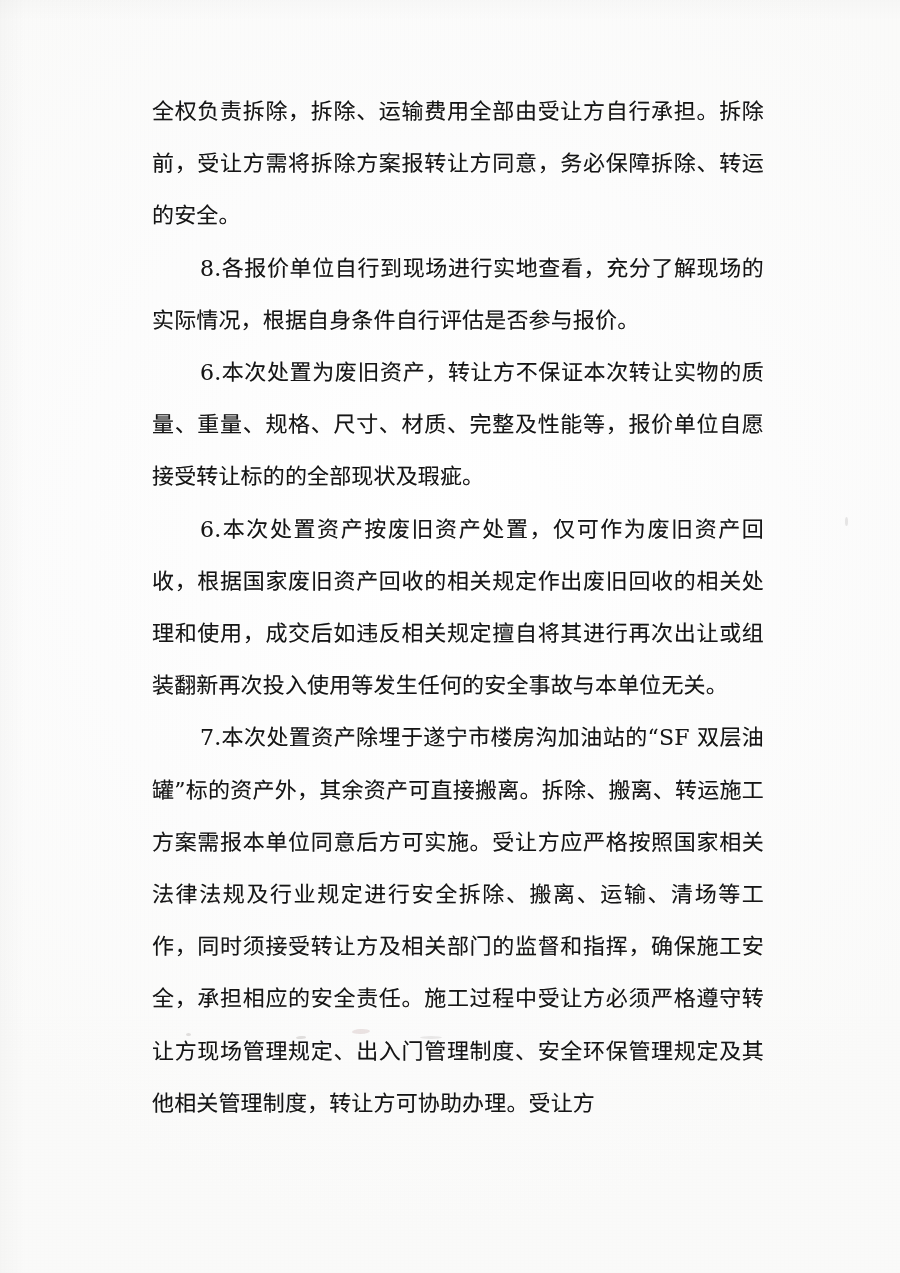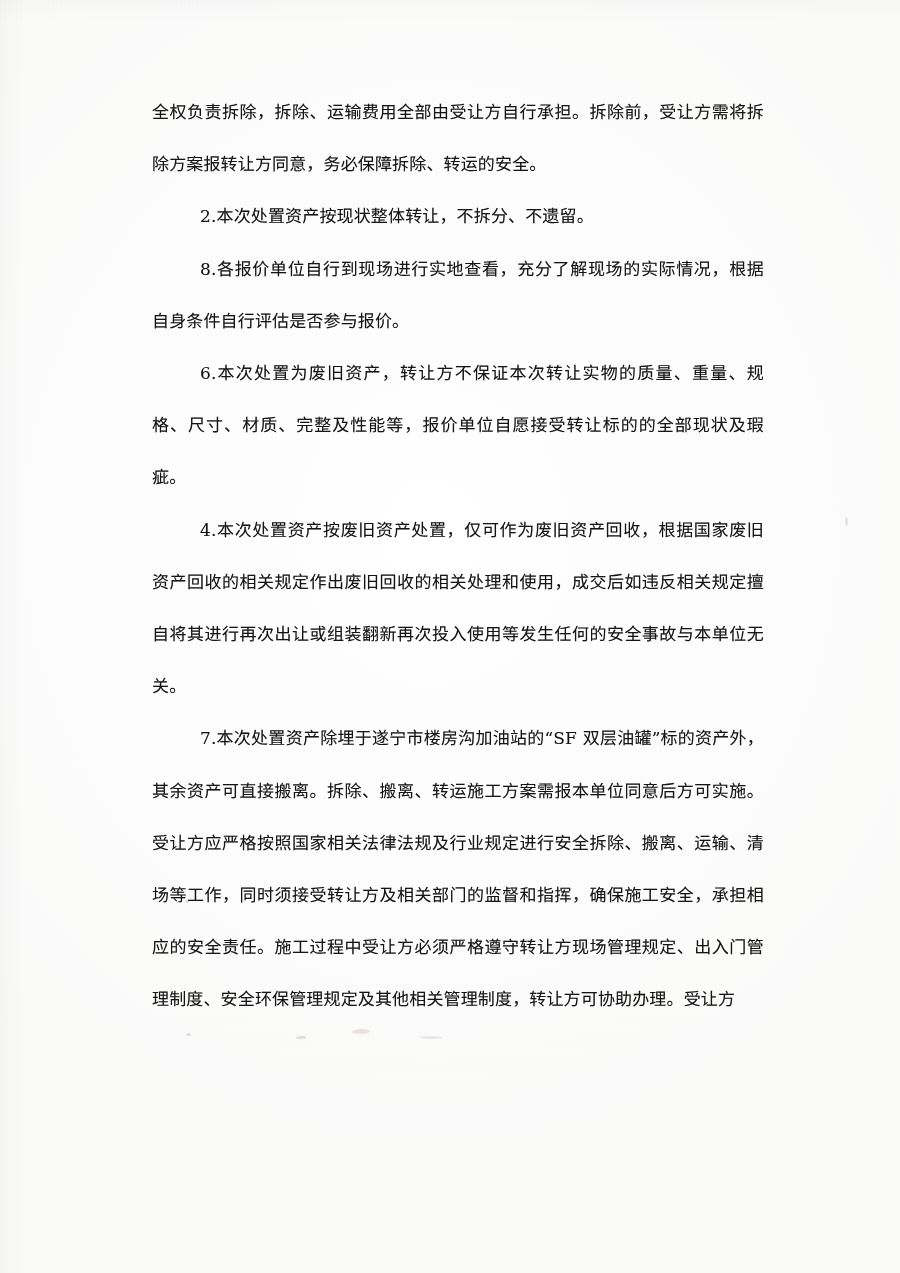--- a/index.html
+++ b/index.html
@@ -52,21 +52,21 @@
 
   .text-block {
     position: absolute;
     left: 152px;
     top: 86px;
     width: 612px;
   }
 
   p.para {
     margin: 0 0 0 0;
-    font-size: 17px;
+    font-size: 22px;
     line-height: 52.2px;
     color: #151515;
     text-align: justify;
     text-justify: inter-ideograph;
     letter-spacing: 0.15px;
     text-indent: 0;
     
     text-shadow: 0 0 0.6px rgba(20,20,20,0.30);
   }
 
@@ -98,28 +98,27 @@
 
 <div class="page">
 
   <div class="edge-shade-top"></div>
   <div class="edge-shade-left"></div>
 
   <div class="text-block">
 
     <p class="para">全权负责拆除，拆除、运输费用全部由受让方自行承担。拆除前，受让方需将拆除方案报转让方同意，务必保障拆除、转运的安全。</p>
 
-    <p class="para indent">2.本次处置资产按现状整体转让，不拆分、不遗留。</p>
 
 
     <p class="para indent">8.各报价单位自行到现场进行实地查看，充分了解现场的实际情况，根据自身条件自行评估是否参与报价。</p>
 
     <p class="para indent">6.本次处置为废旧资产，转让方不保证本次转让实物的质量、重量、规格、尺寸、材质、完整及性能等，报价单位自愿接受转让标的的全部现状及瑕疵。</p>
 
-    <p class="para indent">4.本次处置资产按废旧资产处置，仅可作为废旧资产回收，根据国家废旧资产回收的相关规定作出废旧回收的相关处理和使用，成交后如违反相关规定擅自将其进行再次出让或组装翻新再次投入使用等发生任何的安全事故与本单位无关。</p>
+    <p class="para indent">6.本次处置资产按废旧资产处置，仅可作为废旧资产回收，根据国家废旧资产回收的相关规定作出废旧回收的相关处理和使用，成交后如违反相关规定擅自将其进行再次出让或组装翻新再次投入使用等发生任何的安全事故与本单位无关。</p>
 
     <p class="para indent">7.本次处置资产除埋于遂宁市楼房沟加油站的“SF 双层油罐”标的资产外，其余资产可直接搬离。拆除、搬离、转运施工方案需报本单位同意后方可实施。受让方应严格按照国家相关法律法规及行业规定进行安全拆除、搬离、运输、清场等工作，同时须接受转让方及相关部门的监督和指挥，确保施工安全，承担相应的安全责任。施工过程中受让方必须严格遵守转让方现场管理规定、出入门管理制度、安全环保管理规定及其他相关管理制度，转让方可协助办理。受让方</p>
 
   </div>
 
   <div class="speck s1"></div>
   <div class="speck s2"></div>
   <div class="speck s3"></div>
   <div class="speck s4"></div>
   <div class="speck s5"></div>

